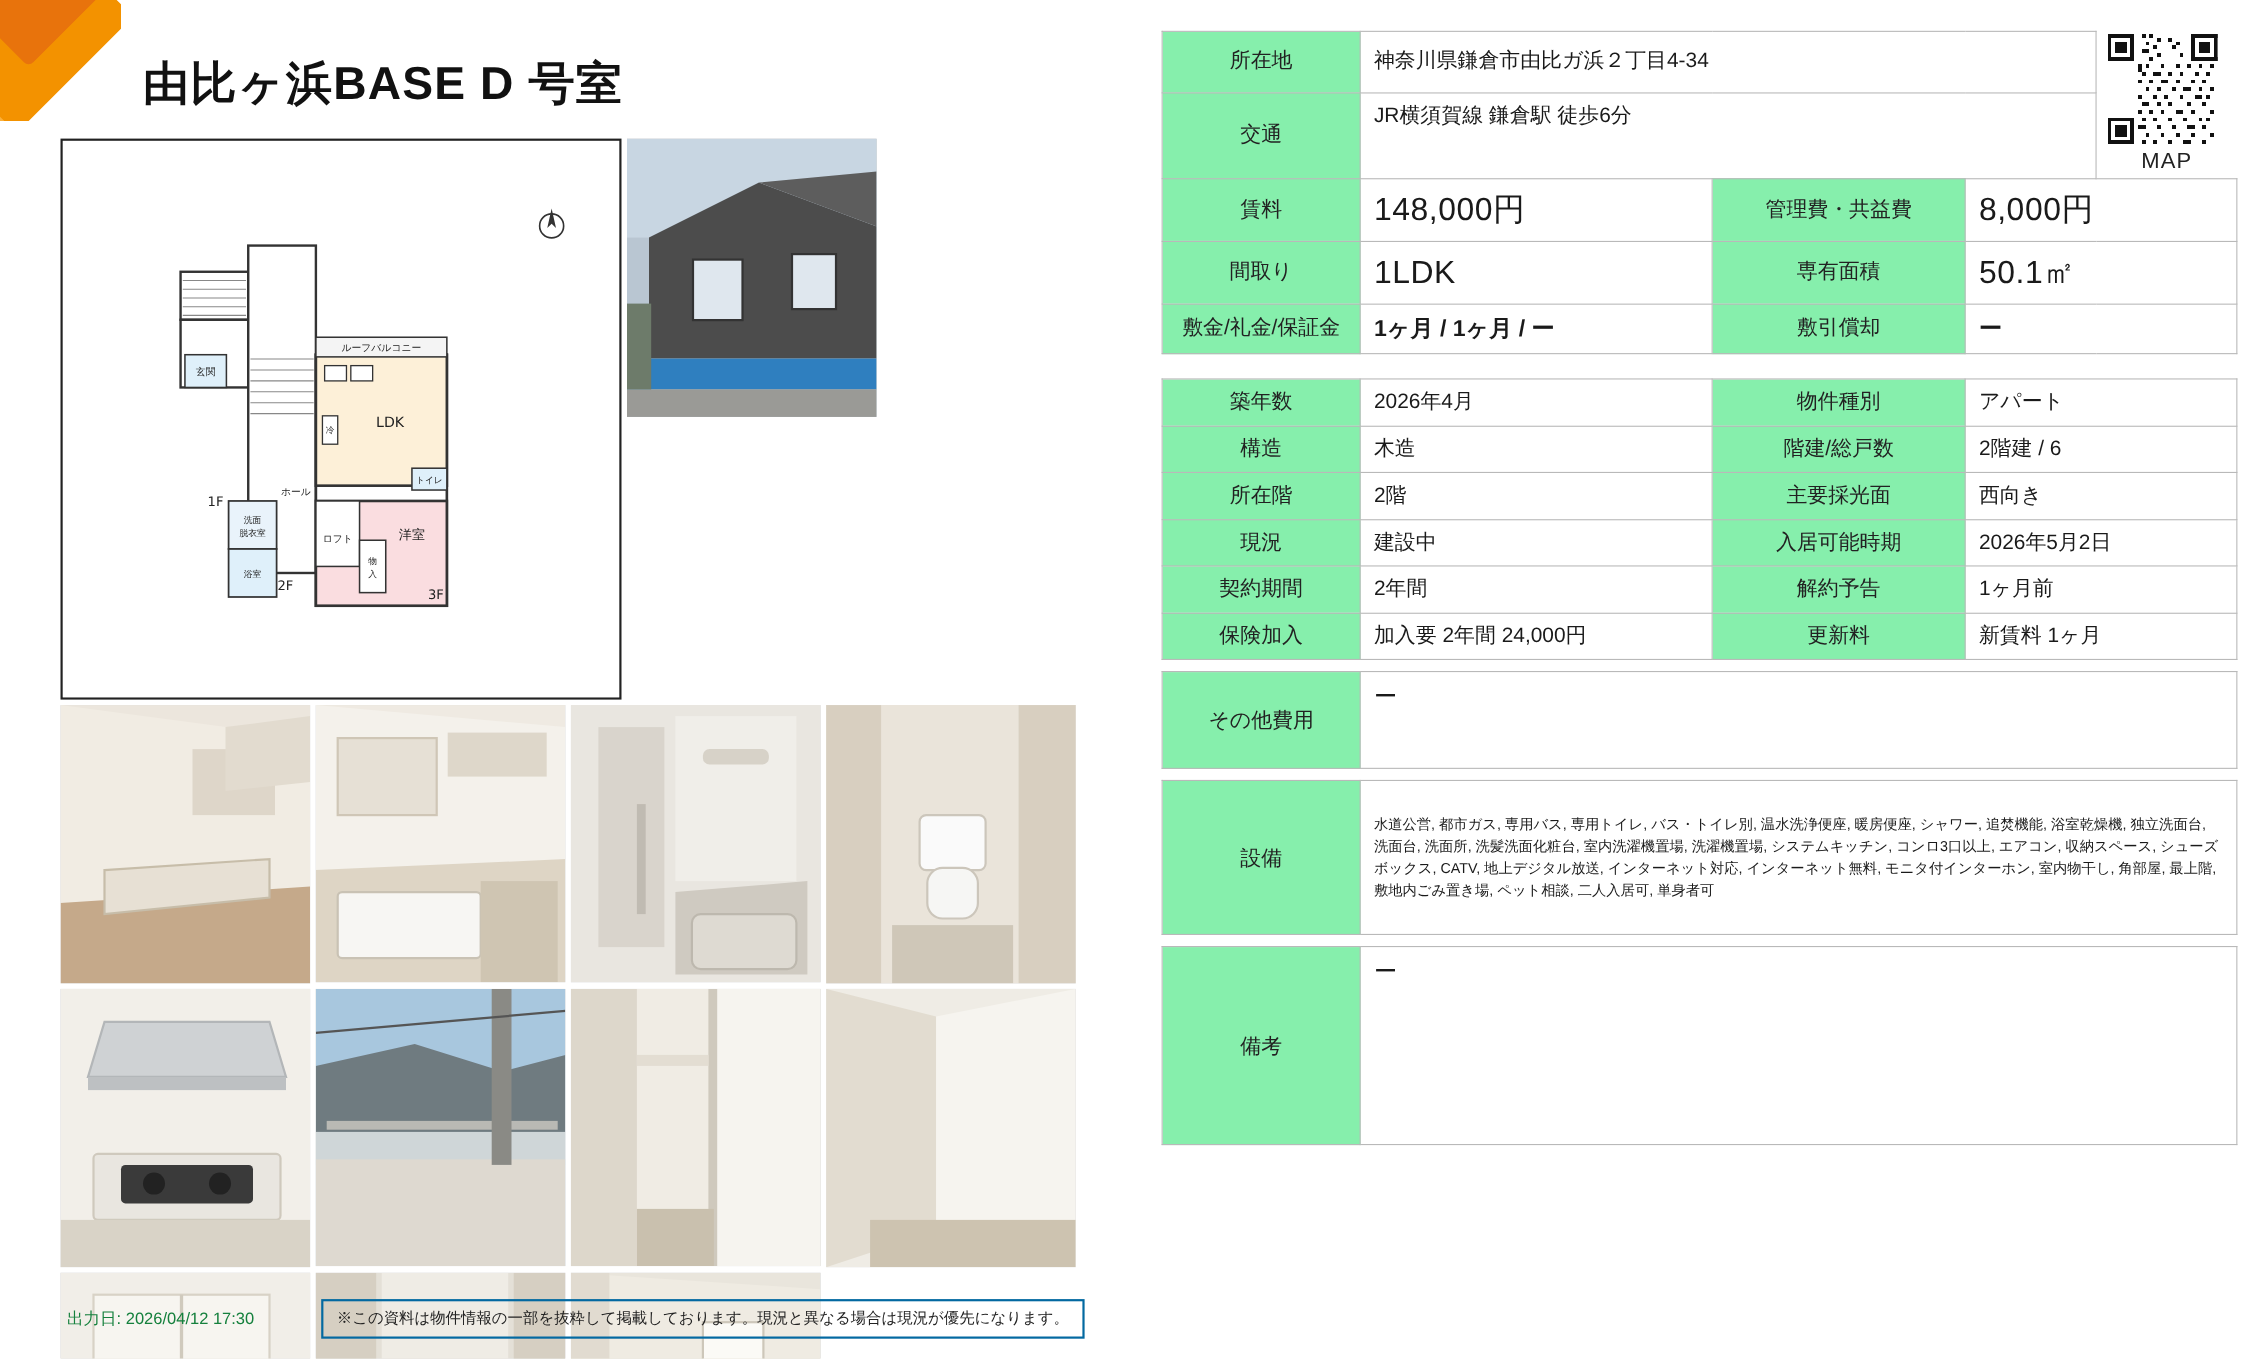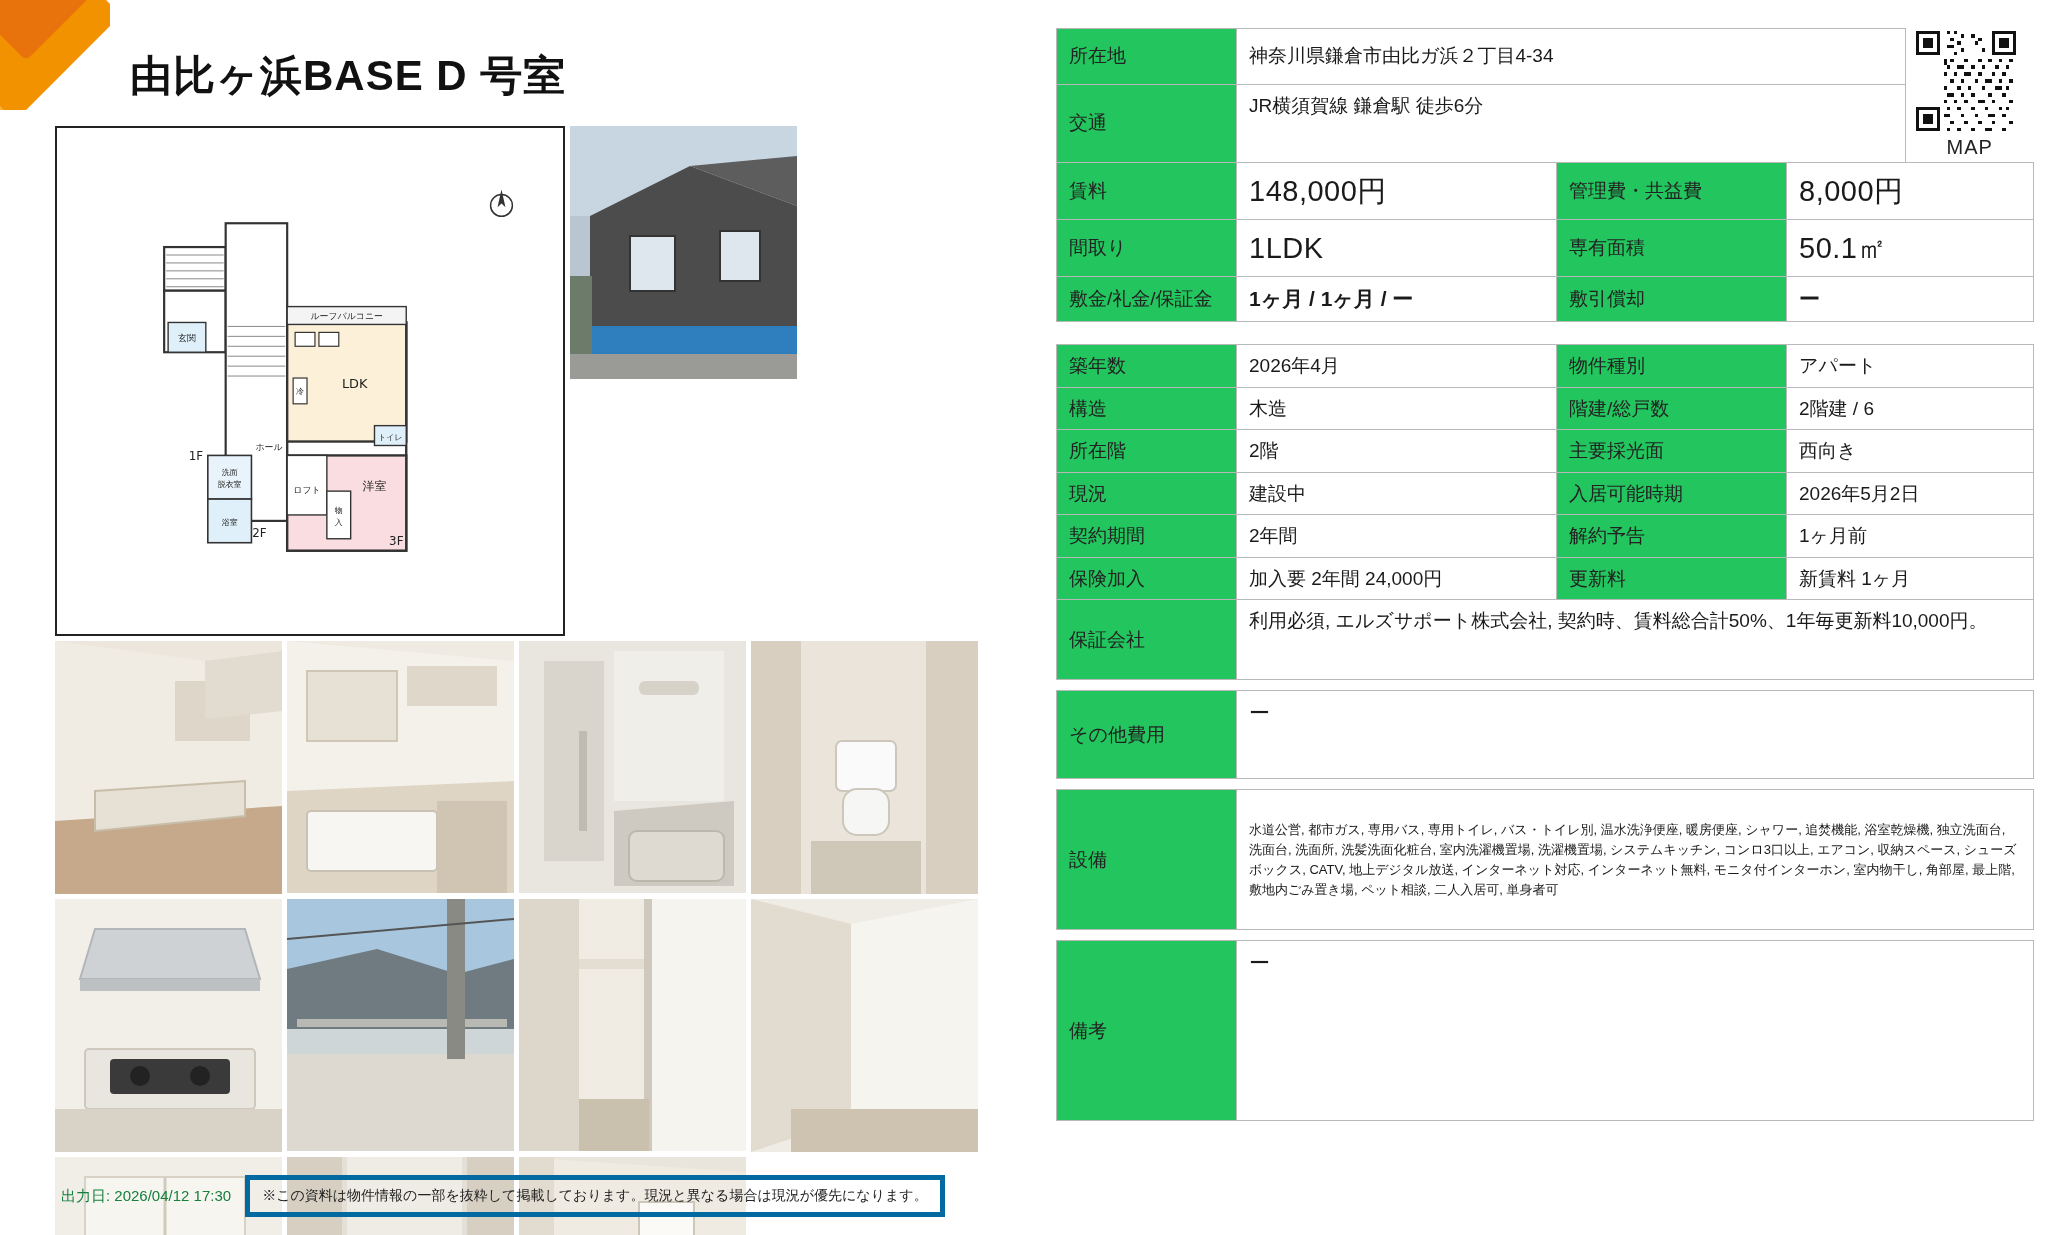--- a/index.html
+++ b/index.html
@@ -124,45 +124,46 @@
     font-size: 15px;
   }
   .footer .date {
     padding: 6px 14px 6px 6px;
     color: #15803d;
     white-space: nowrap;
     display: flex;
     align-items: center;
   }
   .footer .note {
-    border: 5px solid #0369a1;
+    border: 2px solid #0369a1;
     padding: 7px 12px;
     color: #222;
     white-space: nowrap;
     font-size: 14px;
     display: flex;
     align-items: center;
+    margin-left: 47px;
   }
 
   
   table.info {
     width: 100%;
     border-collapse: collapse;
     table-layout: fixed;
     font-size: 19px;
   }
   table.info td {
     border: 1px solid #b9b9b9;
     padding: 7px 12px;
     vertical-align: middle;
     line-height: 1.45;
   }
   td.lbl {
-    background: #22c55e;
-    text-align: left;
+    background: #86efac;
+    text-align: center;
     font-size: 19px;
     color: #222;
     white-space: nowrap;
   }
   td.val { background: #fff; }
   .big { font-size: 29px; font-weight: normal; letter-spacing: 0.5px; }
   .mid { font-size: 21px; font-weight: bold; }
   .qr-cell {
     border: none !important;
     background: transparent !important;
@@ -630,24 +631,20 @@
         <td class="val">2年間</td>
         <td class="lbl">解約予告</td>
         <td class="val">1ヶ月前</td>
       </tr>
       <tr>
         <td class="lbl">保険加入</td>
         <td class="val">加入要 2年間 24,000円</td>
         <td class="lbl">更新料</td>
         <td class="val">新賃料 1ヶ月</td>
       </tr>
-      <tr>
-        <td class="lbl" style="height:80px">保証会社</td>
-        <td class="val" colspan="3" style="vertical-align:top">利用必須, エルズサポート株式会社, 契約時、賃料総合計50%、1年毎更新料10,000円。</td>
-      </tr>
     </tbody>
       </table>
 
     <div class="tbl-gap"></div>
 
     <table class="block">
       <colgroup>
           <col style="width:180px">
           <col style="width:auto">
         </colgroup>

